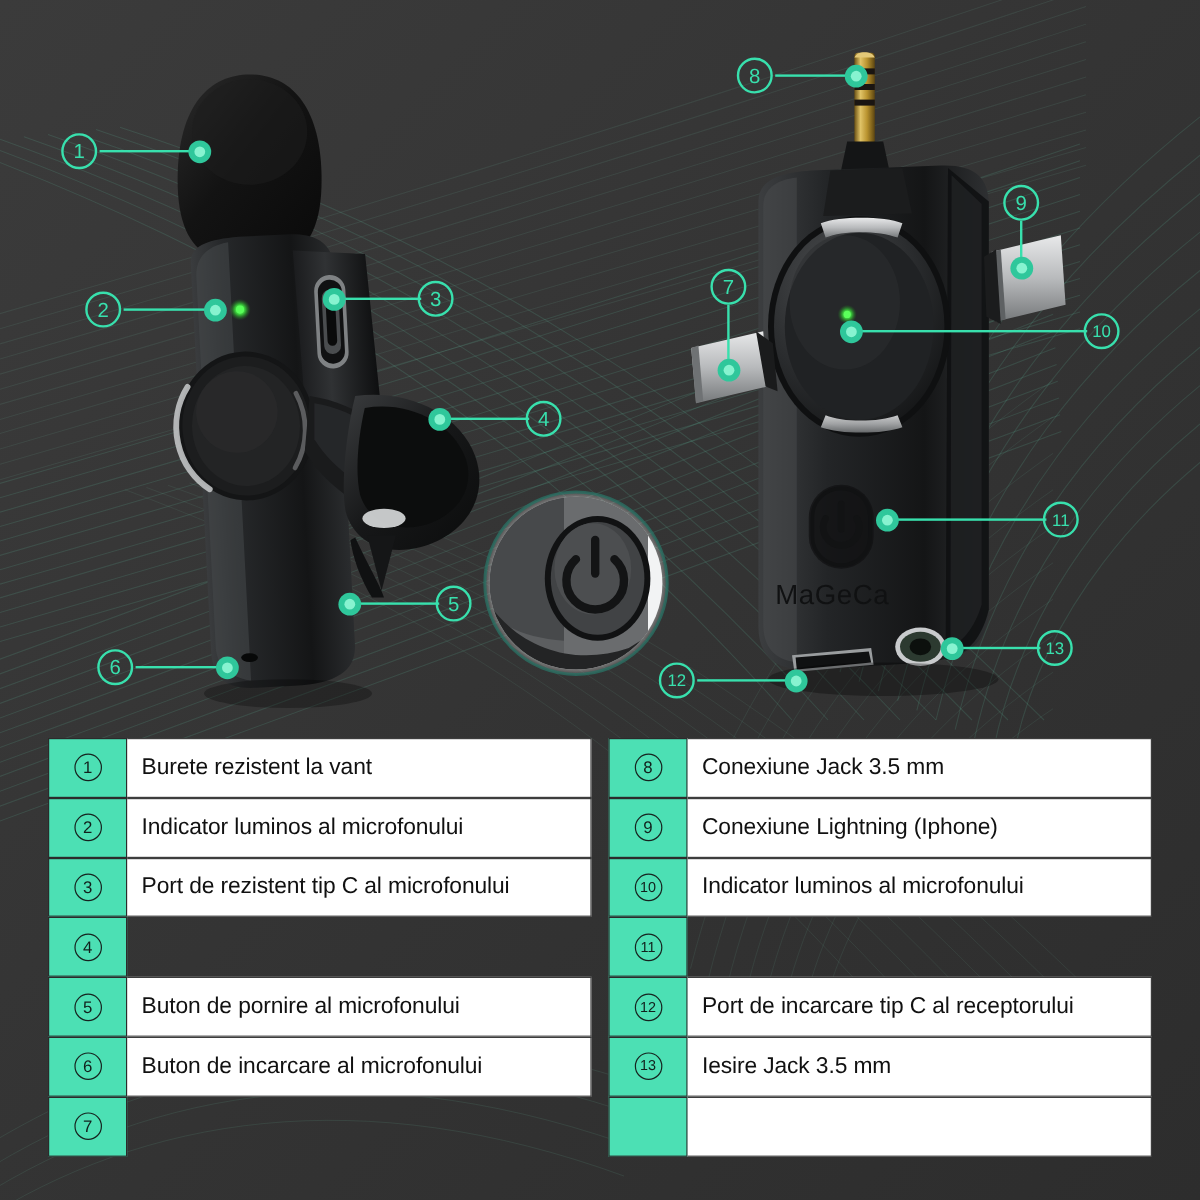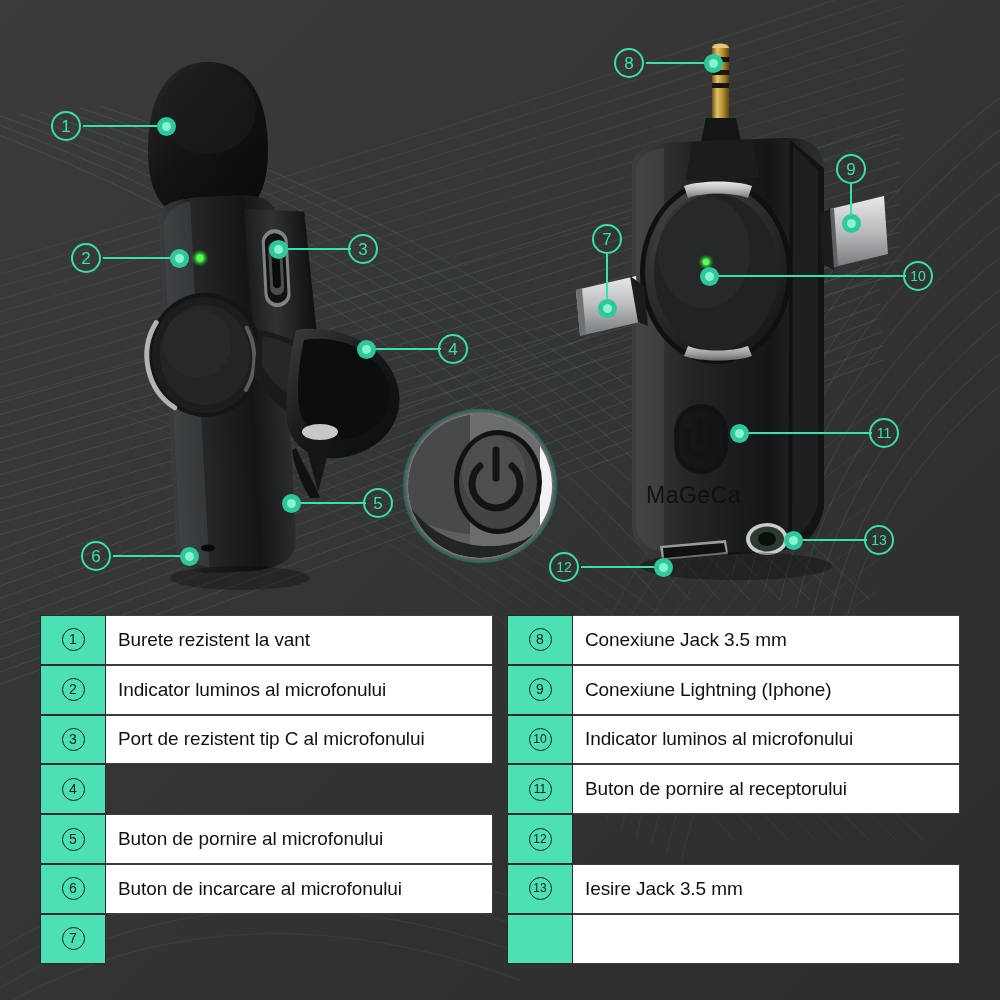--- a/index.html
+++ b/index.html
@@ -540,26 +540,26 @@
         <div class="legend-row">
           <div class="legend-num">
             <span class="ring two-digit">10</span>
           </div>
           <div class="legend-text">Indicator luminos al microfonului</div>
         </div>
         <div class="legend-row">
           <div class="legend-num">
             <span class="ring two-digit">11</span>
           </div>
-          <div class="legend-text">Buton de pornire al receptorului</div>
         </div>
         <div class="legend-row">
           <div class="legend-num">
             <span class="ring two-digit">12</span>
           </div>
+          <div class="legend-text">Port de incarcare tip C al receptorului</div>
         </div>
         <div class="legend-row">
           <div class="legend-num">
             <span class="ring two-digit">13</span>
           </div>
           <div class="legend-text">Iesire Jack 3.5 mm</div>
         </div>
         <div class="legend-row">
           <div class="legend-num"></div>
           <div class="legend-text"></div>

